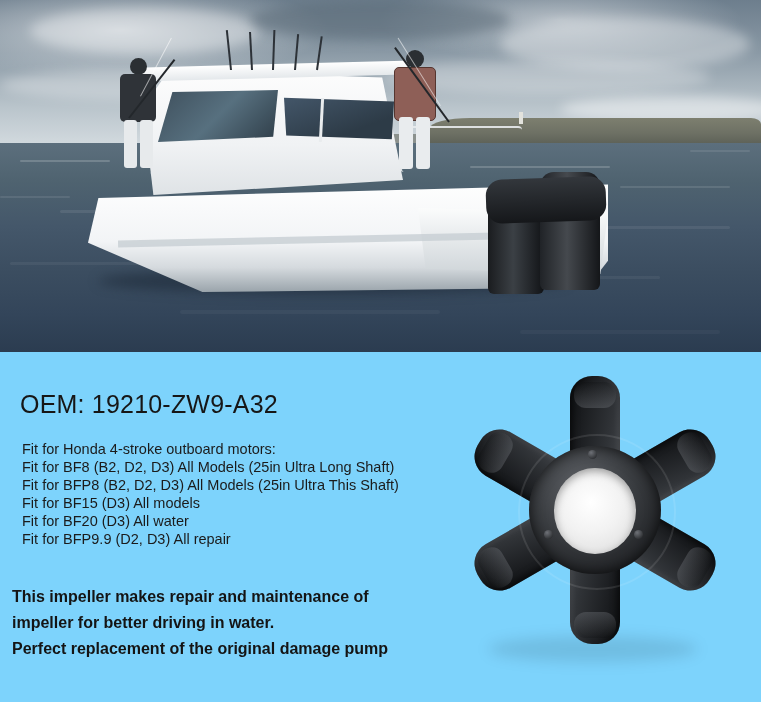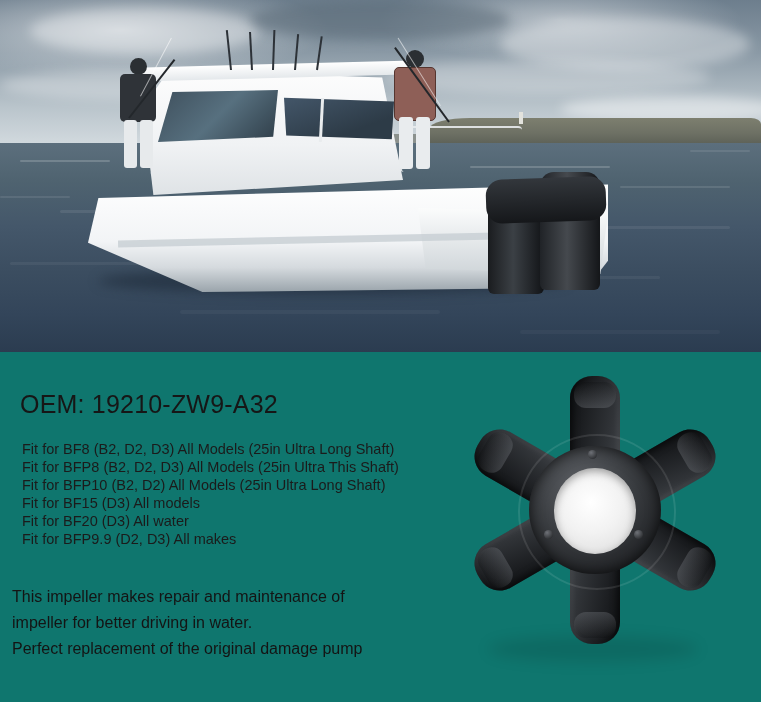--- a/index.html
+++ b/index.html
@@ -248,21 +248,21 @@
     border-left: 2px solid #e9ecee;
     border-radius: 4px;
     opacity: .9;
   }
 
   
   .info {
     position: relative;
     width: 761px;
     height: 350px;
-    background: #0f766e;
+    background: #7dd3fc;
   }
   .oem {
     position: absolute;
     left: 20px;
     top: 38px;
     font-size: 25px;
     color: #161616;
     letter-spacing: 0.2px;
     white-space: nowrap;
   }
@@ -276,20 +276,21 @@
     font-size: 14.5px;
     line-height: 18px;
     color: #1b1b1b;
     white-space: nowrap;
   }
   .desc-block {
     position: absolute;
     left: 12px;
     top: 232px;
     width: 450px;
+    font-weight: bold;
   }
   .desc-line {
     font-size: 16px;
     line-height: 26px;
     color: #141414;
     white-space: nowrap;
   }
 
   
   .impeller-wrap {
@@ -440,26 +441,26 @@
       <div class="engine e2"></div>
       <div class="engine-cowl"></div>
     </div>
   </div>
 
   <div class="info">
 
     <div class="oem">OEM: 19210-ZW9-A32</div>
 
     <div class="fit-block">
+      <div class="fit-line">Fit for Honda 4-stroke outboard motors:</div>
       <div class="fit-line">Fit for BF8 (B2, D2, D3) All Models (25in Ultra Long Shaft)</div>
       <div class="fit-line">Fit for BFP8 (B2, D2, D3) All Models (25in Ultra This Shaft)</div>
-      <div class="fit-line">Fit for BFP10 (B2, D2) All Models (25in Ultra Long Shaft)</div>
       <div class="fit-line">Fit for BF15 (D3) All models</div>
       <div class="fit-line">Fit for BF20 (D3) All water</div>
-      <div class="fit-line">Fit for BFP9.9 (D2, D3) All makes</div>
+      <div class="fit-line">Fit for BFP9.9 (D2, D3) All repair</div>
     </div>
 
     <div class="desc-block">
       <div class="desc-line">This impeller makes repair and maintenance of</div>
       <div class="desc-line">impeller for better driving in water.</div>
       <div class="desc-line">Perfect replacement of the original damage pump</div>
     </div>
 
     <div class="impeller-wrap">
       <div class="imp-shadow"></div>

